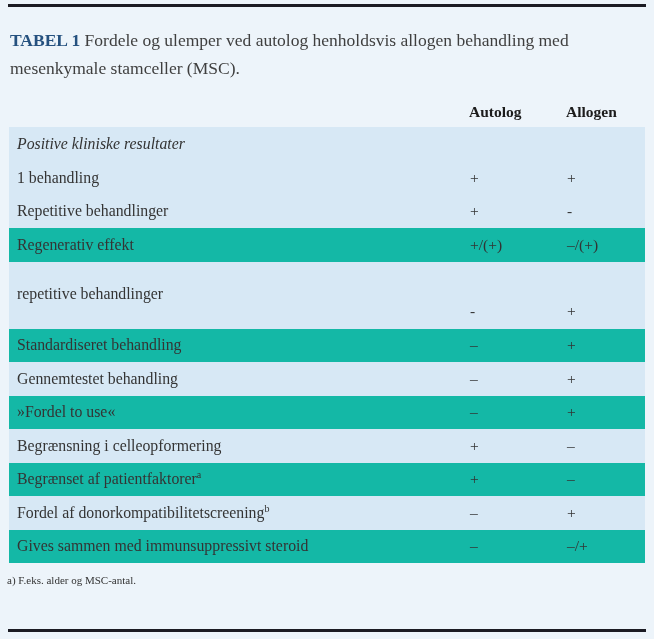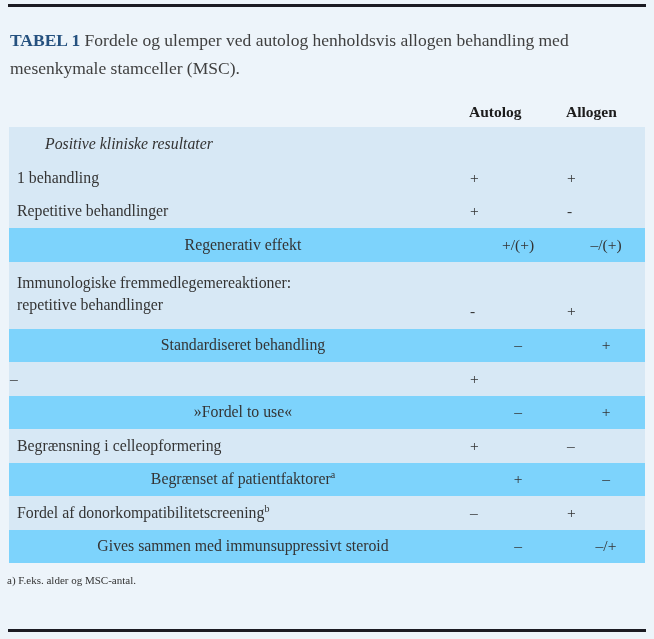--- a/index.html
+++ b/index.html
@@ -20,23 +20,23 @@
   }
   .title .accent{color:#25517f;font-weight:bold;}
   .grid{display:grid;grid-template-columns:1fr 97px 79px;}
   .colheads{
     position:absolute;top:97px;left:9px;right:9px;height:24px;
     align-items:end;font-weight:bold;font-size:15.5px;color:#1c1c1c;
   }
   .tbl{position:absolute;top:127px;left:9px;right:9px;}
   .row{min-height:33.5px;align-items:center;font-size:15.8px;}
   .row.dark{background:#d7e8f5;}
-  .row.light{background:#7dd3fc;text-align:center;}
+  .row.light{background:#14b8a6;}
   .row .lbl{padding-left:8px;}
-  .row.section{min-height:34px;padding-left:28px;}
+  .row.section{min-height:34px;}
   .row.section .lbl{font-style:italic;color:#333;}
   .row .sym{font-size:15.5px;color:#333;padding-left:1px;}
   .row.double{min-height:67px;}
   .row.double .lbl{line-height:22px;padding-top:4px;padding-bottom:6px;}
   .row.double .sym{align-self:end;padding-bottom:9px;}
   sup{font-size:10px;line-height:0;vertical-align:super;}
   .footnotes{
     position:absolute;top:566px;left:7px;
     font-size:11px;line-height:28px;color:#333;
   }
@@ -76,34 +76,34 @@
     </div>
 
     <div class="grid row light">
       <div class="lbl">Regenerativ effekt</div>
       <div class="sym">+/(+)</div>
       <div class="sym">–/(+)</div>
     </div>
 
     <div class="grid row dark double">
       <div class="lbl">
-        <div>Immunologiske fremmedlegemereaktioner:</div>
         <div>repetitive behandlinger</div>
       </div>
       <div class="sym">-</div>
       <div class="sym">+</div>
     </div>
 
     <div class="grid row light">
       <div class="lbl">Standardiseret behandling</div>
       <div class="sym">–</div>
       <div class="sym">+</div>
     </div>
 
     <div class="grid row dark">
+      <div class="lbl">Gennemtestet behandling</div>
       <div class="sym">–</div>
       <div class="sym">+</div>
     </div>
 
     <div class="grid row light">
       <div class="lbl">»Fordel to use«</div>
       <div class="sym">–</div>
       <div class="sym">+</div>
     </div>
 

